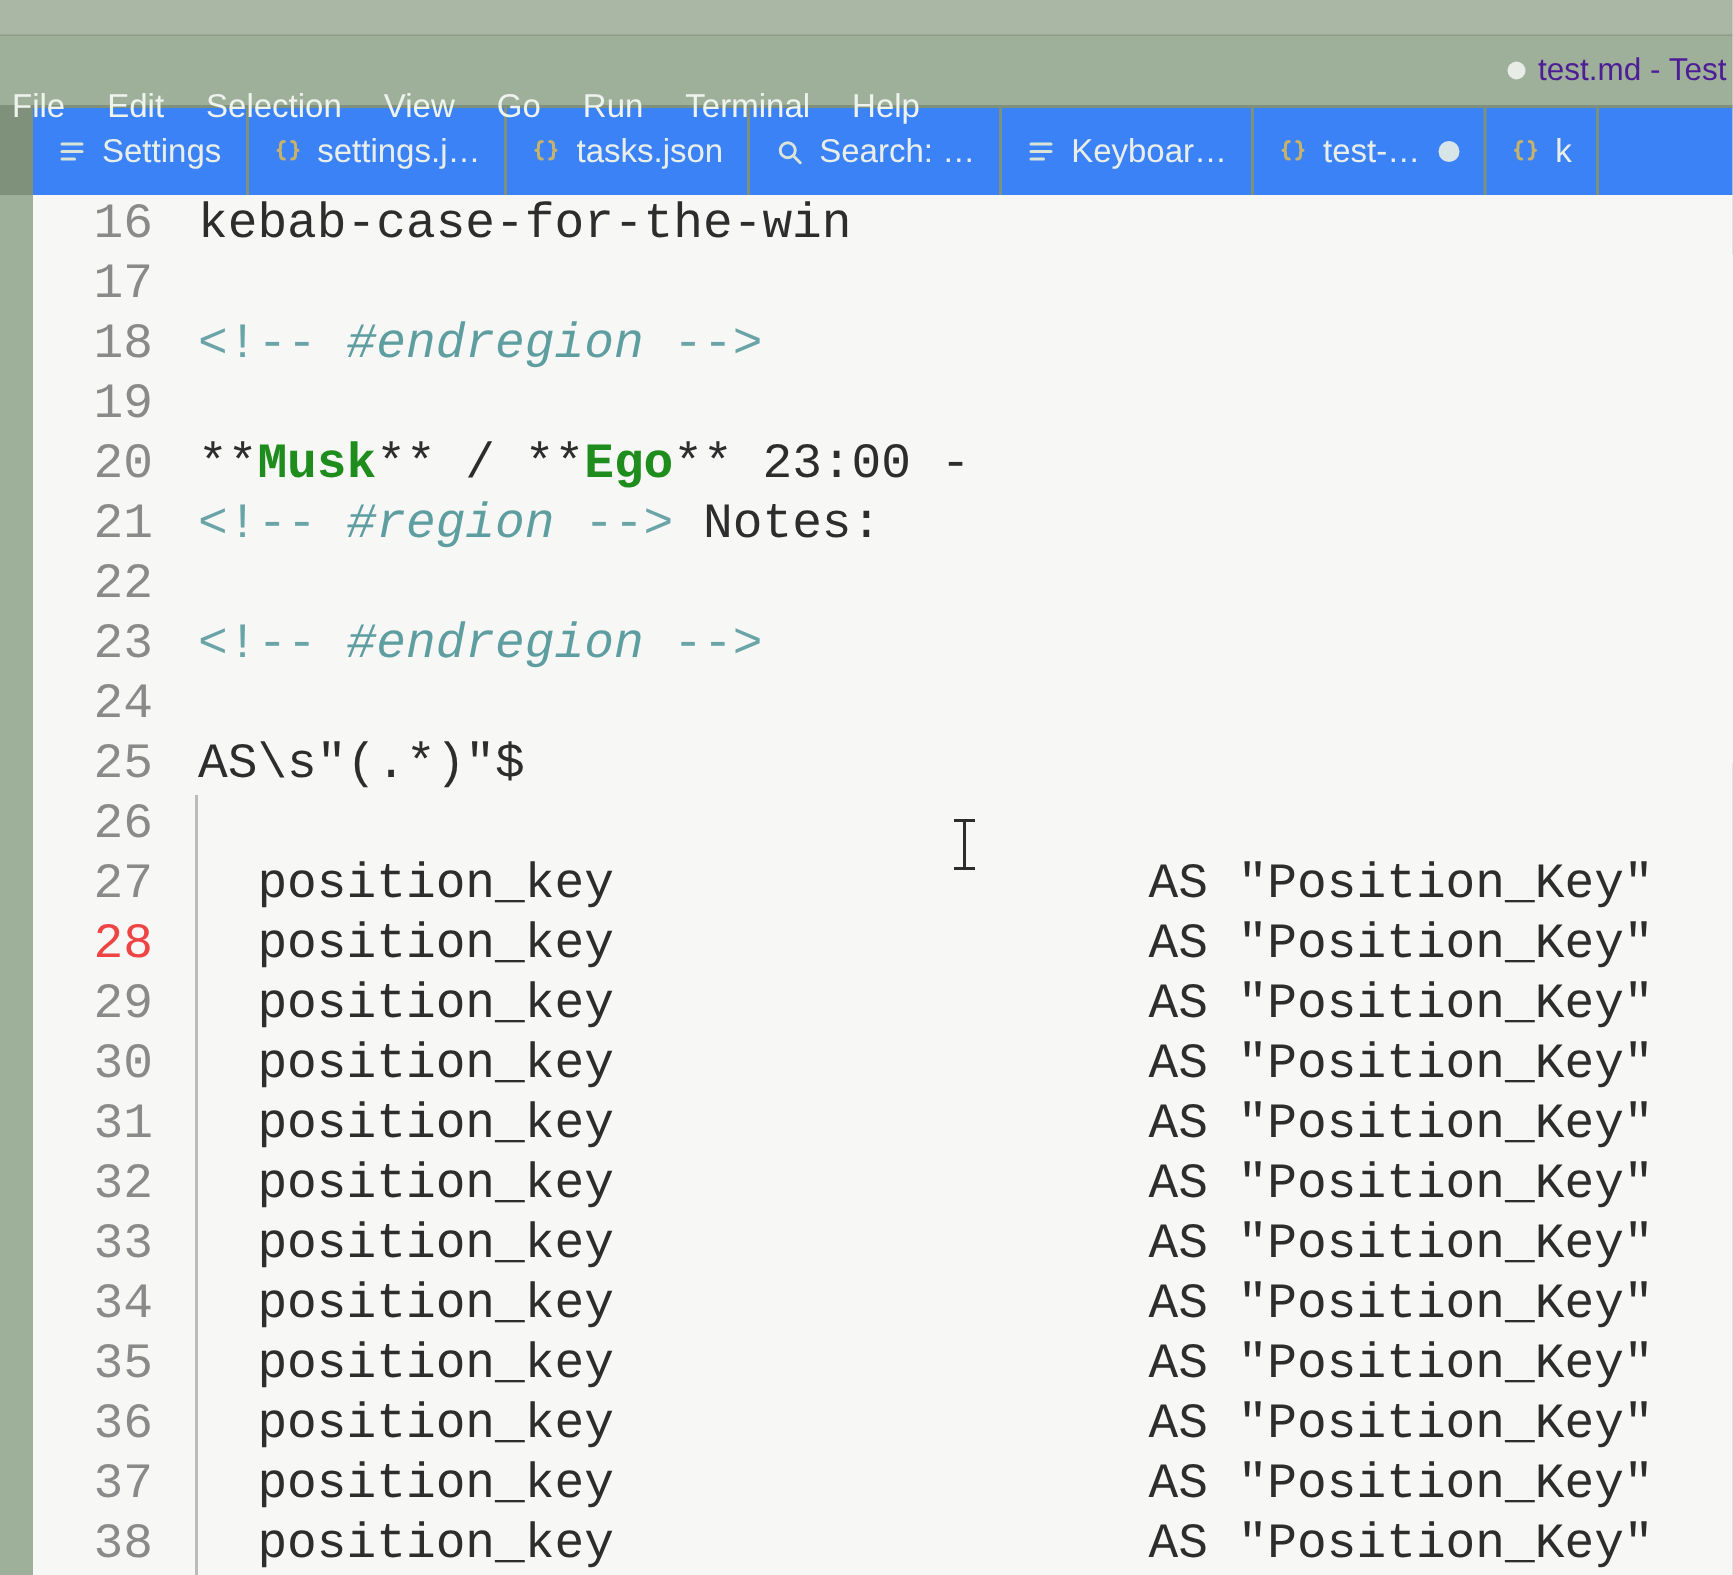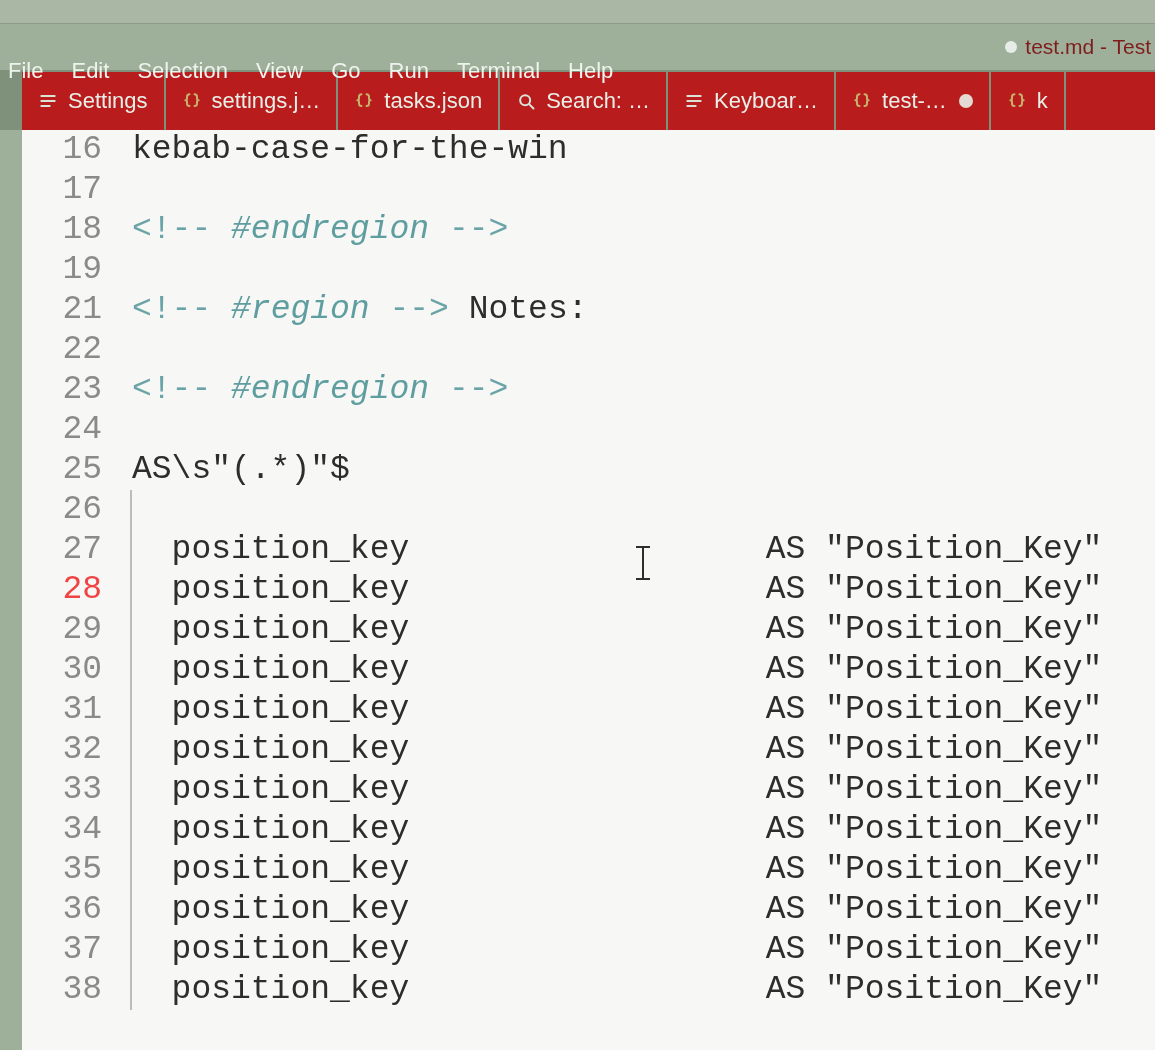--- a/index.html
+++ b/index.html
@@ -21,31 +21,31 @@
     position: relative;
   }
   .menubar .menu-item { cursor: default; margin-top: 47px; }
   .menubar .title-right {
     position: absolute;
     right: 0;
     display: flex;
     align-items: center;
     gap: 8px;
     font-size: 21px;
-    color: #7f1d1d;
+    color: #4c1d95;
     padding-right: 4px;
   }
   .dirty-dot {
     width: 12px; height: 12px; border-radius: 50%;
     background: #eef3ee; opacity: 0.9;
   }
 
   .tabbar {
     height: 60px;
-    background: #b91c1c;
+    background: #3b82f6;
     display: flex;
     align-items: stretch;
     border-top: 2px solid #7f917b;
   }
   .left-gutter {
     width: 22px;
     background: #7f917b;
   }
   .tab {
     display: flex;
@@ -236,20 +236,24 @@
       </div>
       <div class="line">
         <div class="lineno">18</div>
         <div class="code"><span class="c-comment-delim">&lt;!-- </span><span class="c-region">#endregion</span><span class="c-comment-delim"> --&gt;</span></div>
       </div>
       <div class="line">
         <div class="lineno">19</div>
         <div class="code"><span class="c-text"></span></div>
       </div>
       <div class="line">
+        <div class="lineno">20</div>
+        <div class="code"><span class="c-strong-delim">**</span><span class="c-strong">Musk</span><span class="c-strong-delim">**</span><span class="c-text"> / </span><span class="c-strong-delim">**</span><span class="c-strong">Ego</span><span class="c-strong-delim">**</span><span class="c-text"> 23:00 -</span></div>
+      </div>
+      <div class="line">
         <div class="lineno">21</div>
         <div class="code"><span class="c-comment-delim">&lt;!-- </span><span class="c-region">#region</span><span class="c-comment-delim"> --&gt;</span> <span class="c-text">Notes:</span></div>
       </div>
       <div class="line">
         <div class="lineno">22</div>
         <div class="code"><span class="c-text"></span></div>
       </div>
       <div class="line">
         <div class="lineno">23</div>
         <div class="code"><span class="c-comment-delim">&lt;!-- </span><span class="c-region">#endregion</span><span class="c-comment-delim"> --&gt;</span></div>

